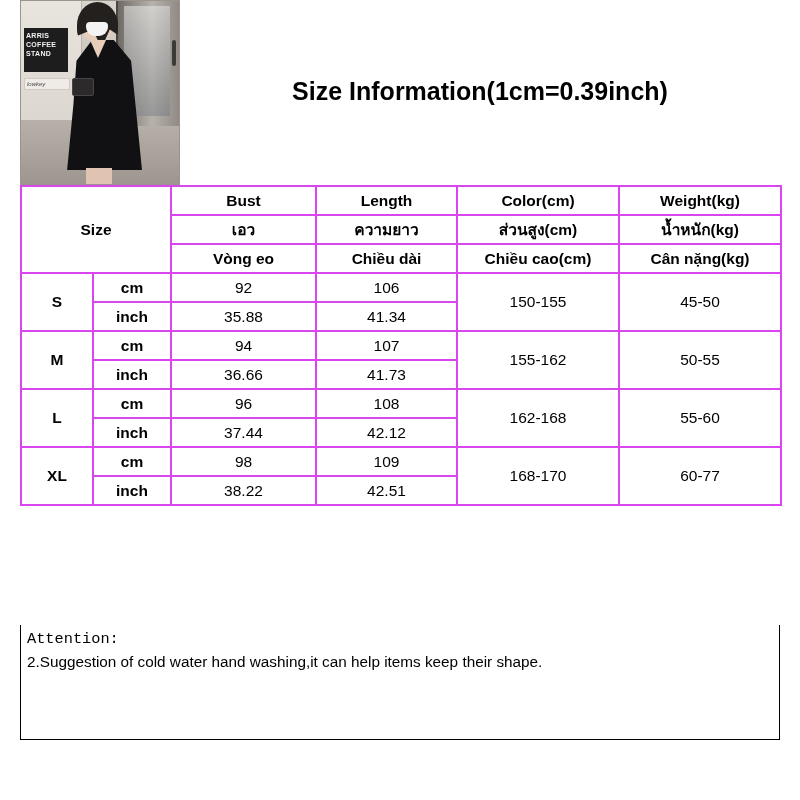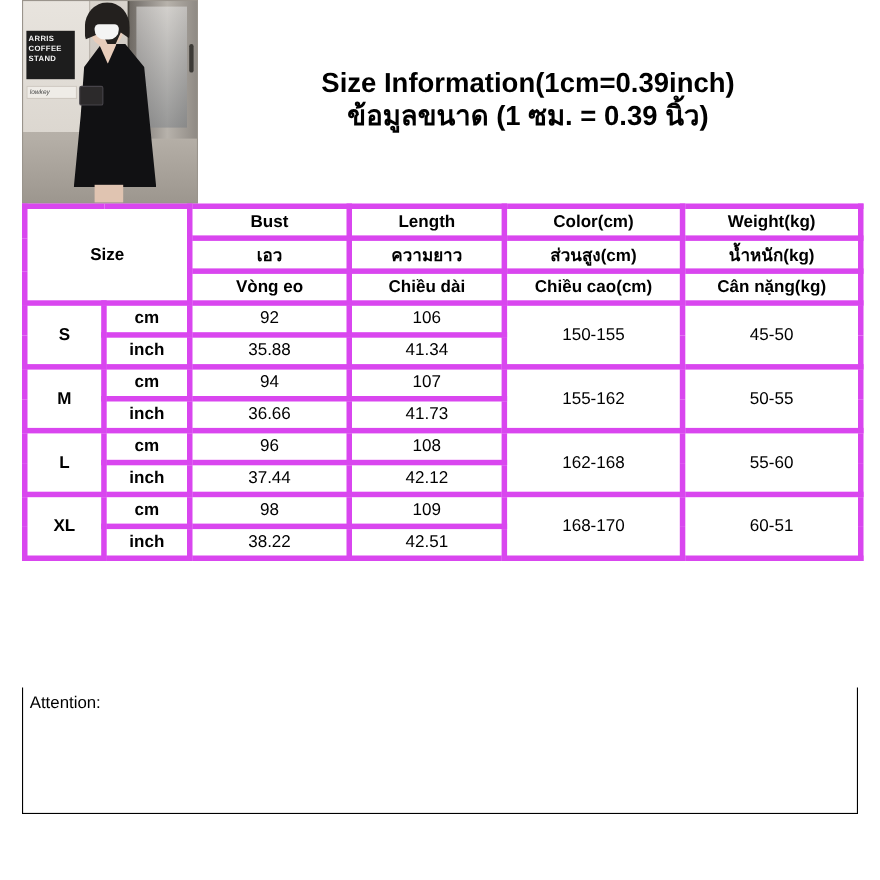--- a/index.html
+++ b/index.html
@@ -131,21 +131,21 @@
 
   
   table.size-table {
     position: absolute;
     left: 20px; top: 185px;
     width: 760px;
     border-collapse: collapse;
     table-layout: fixed;
   }
   table.size-table td {
-    border: 5px solid #d946ef;
+    border: 2px solid #d946ef;
     text-align: center;
     vertical-align: middle;
     font-size: 15.5px;
     padding: 0;
     height: 29px;
   }
   .c-size    { width: 72px; }
   .c-unit    { width: 78px; }
   .c-bust    { width: 145px; }
   .c-length  { width: 141px; }
@@ -167,21 +167,21 @@
     width: 760px; height: 115px;
     border: 1px solid #000;
     border-top: none;
     padding: 4px 6px 0 6px;
   }
   .attention p {
     margin: 0;
     font-size: 15.3px;
     line-height: 21.5px;
   }
-  .attention p.lead { margin-bottom: 0px; }
+  .attention p.lead { margin-bottom: 0px; font-family: Liberation Mono, monospace; }
 </style>
 </head>
 <body>
 
 <div id="page">
 
   <div class="top-row">
 
     <div class="photo">
       <div class="ph-bg"></div>
@@ -198,21 +198,20 @@
       <div class="ph-hair"></div>
       <div class="ph-mask"></div>
       <div class="ph-vneck"></div>
       <div class="ph-bag"></div>
 
       <div class="photo-frame"></div>
     </div>
 
     <div class="title-block">
       <div>Size Information(1cm=0.39inch)</div>
-      <div>ข้อมูลขนาด (1 ซม. = 0.39 นิ้ว)</div>
     </div>
   </div>
 
   <table class="size-table">
     <colgroup>
       <col class="c-size">
         <col class="c-unit">
         <col class="c-bust">
       <col class="c-length">
         <col class="c-height">
@@ -281,27 +280,28 @@
         <td class="num">37.44</td>
         <td class="num">42.12</td>
       </tr>
 
       <tr class="rowtall">
         <td class="size-letter" rowspan="2">XL</td>
         <td class="unit">cm</td>
         <td class="num">98</td>
         <td class="num">109</td>
         <td class="num" rowspan="2">168-170</td>
-        <td class="num" rowspan="2">60-51</td>
+        <td class="num" rowspan="2">60-77</td>
       </tr>
       <tr class="rowtall">
         <td class="unit">inch</td>
         <td class="num">38.22</td>
         <td class="num">42.51</td>
       </tr>
     </tbody>
   </table>
 
   <div class="attention">
     <p class="lead">Attention:</p>
+    <p>2.Suggestion of cold water hand washing,it can help items keep their shape.</p>
   </div>
 
 </div>
 
 </body></html>

